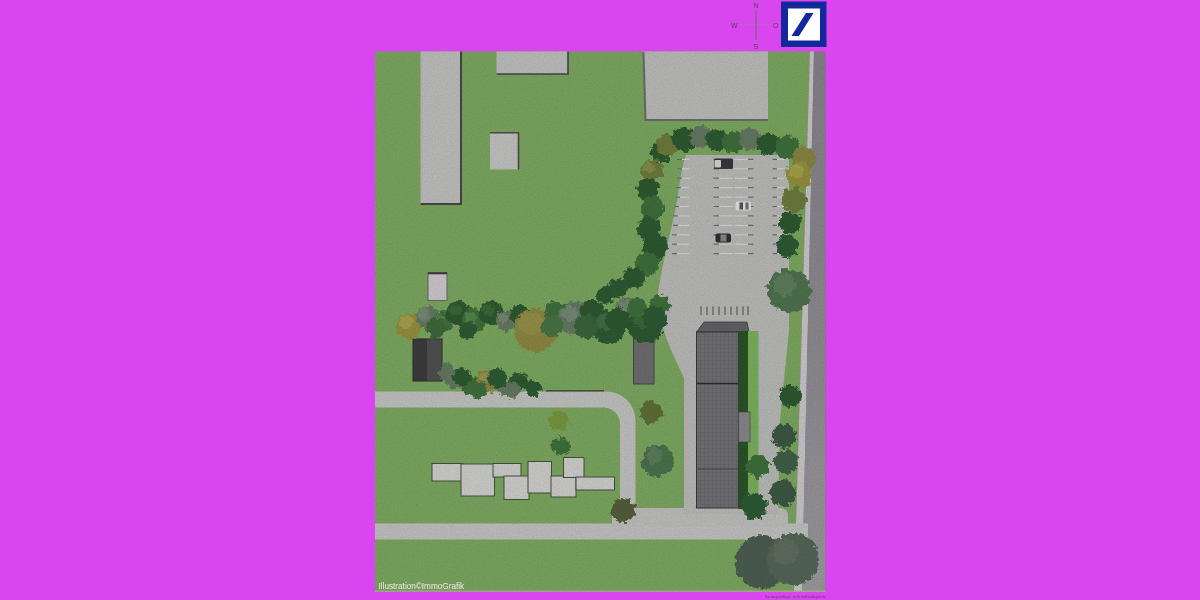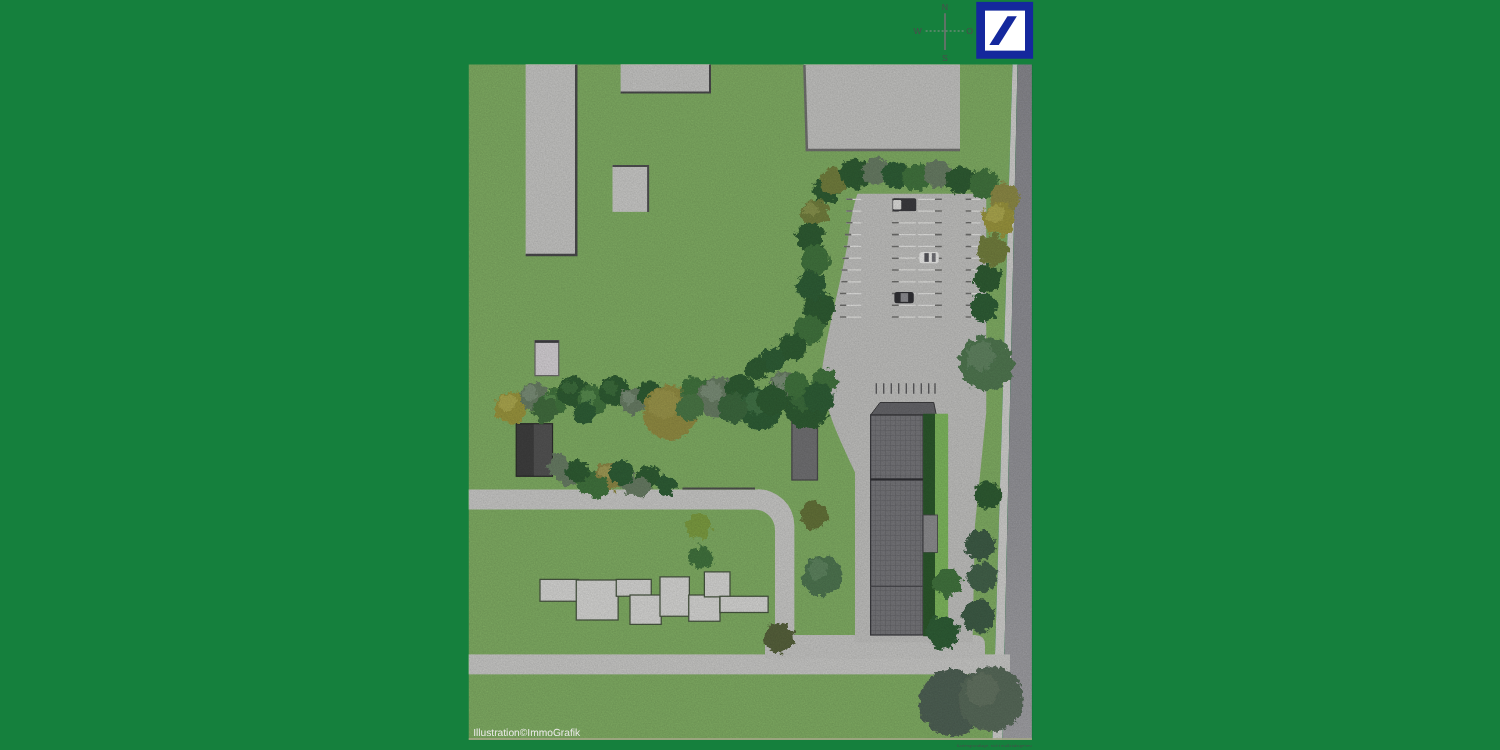--- a/index.html
+++ b/index.html
@@ -1,16 +1,16 @@
 <!DOCTYPE html>
 <html><head>
 <meta charset="utf-8">
 <style>
 html,body{margin:0;padding:0;background:#ffffff;}
-#page{width:1200px;height:600px;position:relative;background:#15803d;overflow:hidden;font-family:"Liberation Sans",sans-serif;text-align:center;}
+#page{width:1200px;height:600px;position:relative;background:#d946ef;overflow:hidden;font-family:"Liberation Sans",sans-serif;text-align:center;}
 </style>
 </head>
 <body>
 <div id="page">
 <svg width="1200" height="600" viewBox="0 0 1200 600" xmlns="http://www.w3.org/2000/svg">
 <defs>
 <filter id="graindark" x="0" y="0" width="100%" height="100%">
 <feTurbulence type="fractalNoise" baseFrequency="0.9" numOctaves="2" seed="7" result="n"></feTurbulence>
 <feColorMatrix in="n" type="matrix" values="0 0 0 0 0  0 0 0 0 0  0 0 0 0 0  0.9 0 0 0 0" result="dark"></feColorMatrix>
 <feComposite operator="in" in="dark" in2="SourceGraphic"></feComposite>

